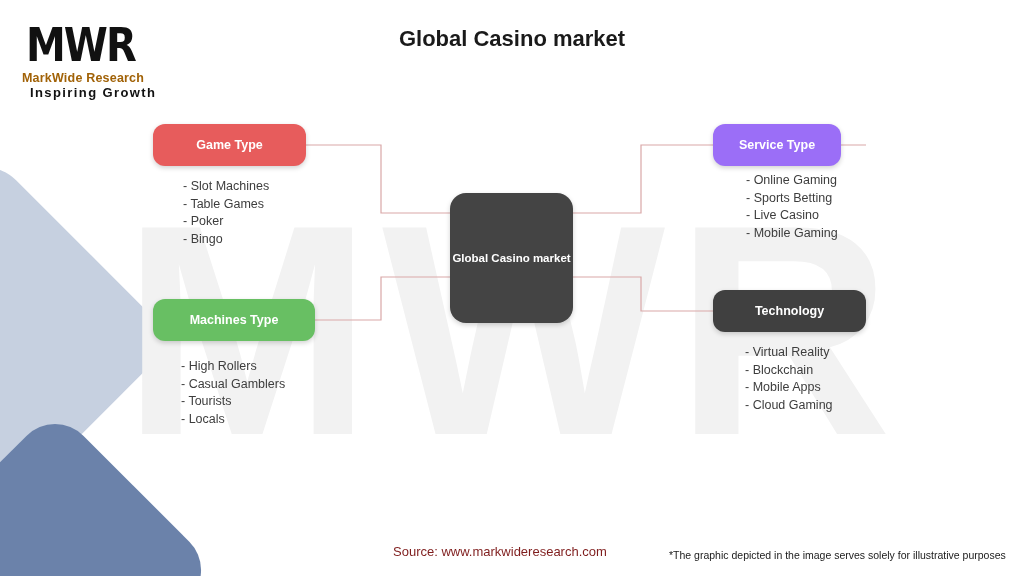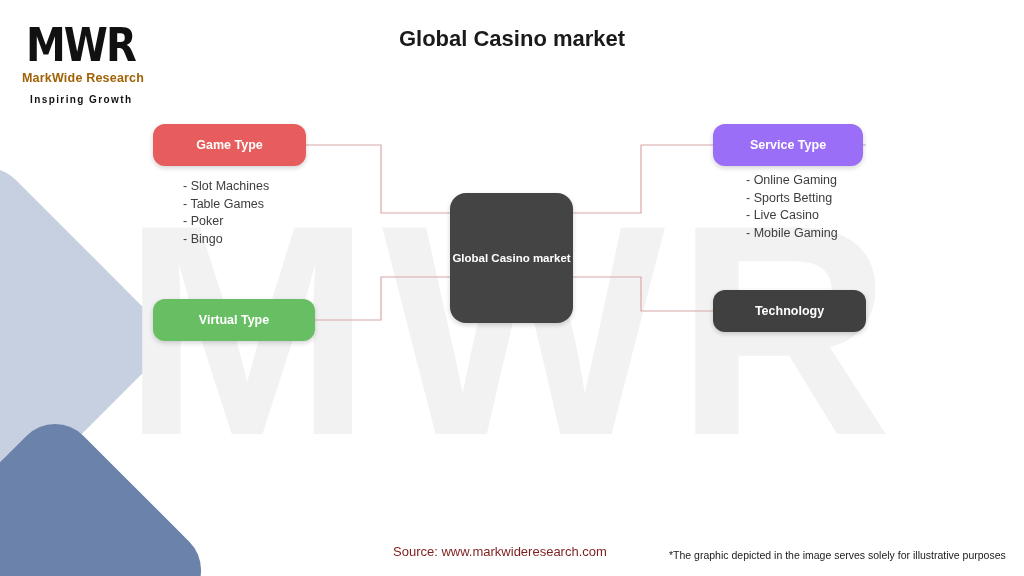--- a/index.html
+++ b/index.html
@@ -79,25 +79,25 @@
   }
   .logo-name {
     font-size: 12.5px;
     font-weight: bold;
     color: #a16207;
     letter-spacing: .2px;
     margin-top: 9px;
     padding-left: 4px;
   }
   .logo-tag {
-    font-size: 10px;
+    font-size: 13px;
     font-weight: bold;
     color: #111;
     letter-spacing: 1.4px;
-    margin-top: 9px;
+    margin-top: 0;
     padding-left: 12px;
   }
 
   
   .title {
     position: absolute;
     left: 0;
     top: 26px;
     width: 1024px;
     text-align: center;
@@ -138,21 +138,21 @@
   .node-game {
     left: 153px;
     top: 124px;
     width: 153px;
     height: 42px;
     background: #e75c5c;
   }
   .node-service {
     left: 713px;
     top: 124px;
-    width: 150px;
+    width: 128px;
     height: 42px;
     background: #9b6ef7;
   }
   .node-customer {
     left: 153px;
     top: 299px;
     width: 162px;
     height: 42px;
     background: #68bf63;
   }
@@ -225,38 +225,50 @@
     <span>Global Casino market</span>
   </div>
 
   <div class="node node-game">
     <span>Game Type</span>
   </div>
   <div class="node node-service">
     <span>Service Type</span>
   </div>
   <div class="node node-customer">
-    <span>Virtual Type</span>
+    <span>Machines Type</span>
   </div>
   <div class="node node-tech">
     <span>Technology</span>
   </div>
 
   <div class="items items-service">
     <div>- Online Gaming</div>
     <div>- Sports Betting</div>
     <div>- Live Casino</div>
     <div>- Mobile Gaming</div>
   </div>
 
   <div class="items items-game">
     <div>- Slot Machines</div>
     <div>- Table Games</div>
     <div>- Poker</div>
     <div>- Bingo</div>
   </div>
 
-
+  <div class="items items-customer">
+    <div>- High Rollers</div>
+    <div>- Casual Gamblers</div>
+    <div>- Tourists</div>
+    <div>- Locals</div>
+  </div>
+
+  <div class="items items-tech">
+    <div>- Virtual Reality</div>
+    <div>- Blockchain</div>
+    <div>- Mobile Apps</div>
+    <div>- Cloud Gaming</div>
+  </div>
 
   <div class="source">Source: www.markwideresearch.com</div>
   <div class="disclaimer">*The graphic depicted in the image serves solely for illustrative purposes</div>
 
 </div>
 
 </body></html>

